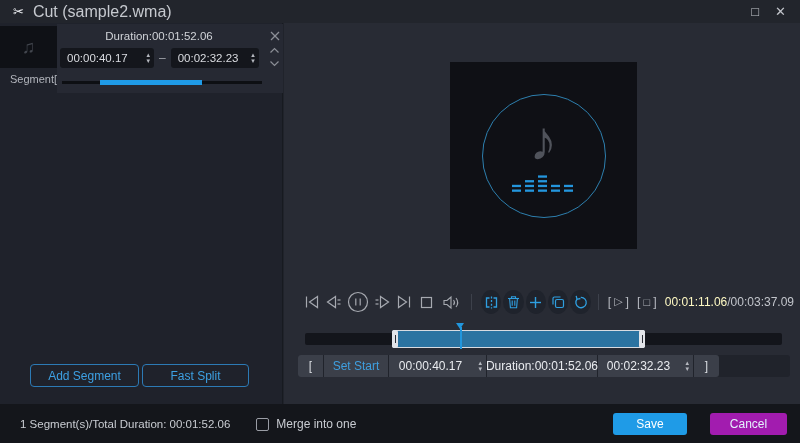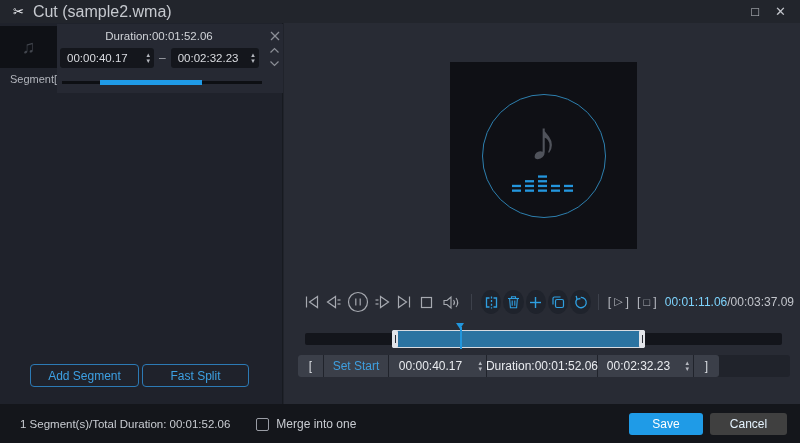--- a/index.html
+++ b/index.html
@@ -38,21 +38,21 @@
   .album-note { font-size:56px; line-height:56px; color:#50535b; margin-top:-6px; }
   .eq { margin-top:5px; }
 
   .pc-row { position:absolute; left:20px; top:266px; right:6px; height:26px; display:flex; align-items:center; }
   .pcb { display:flex; align-items:center; justify-content:center; margin-right:5px; }
   .pc-sep { width:1px; height:16px; background:#3d414b; margin:0 9px 0 5px; }
   .circle-btn { width:24px; height:24px; border-radius:50%; background:#1f232c; display:flex; align-items:center; justify-content:center; margin-right:2px; }
   .brk-btn { display:flex; align-items:center; font-size:12.5px; color:#b4b7be; margin-right:8px; gap:3px; }
   .brk-btn .g { font-size:11px; position:relative; top:-0.5px; }
   .pc-time { margin-left:auto; font-size:12px; white-space:nowrap; }
-  .pc-time .cur { color:#7dd3fc; }
+  .pc-time .cur { color:#fef9c3; }
   .pc-time .tot { color:#c2c5cb; }
 
   .timeline { position:absolute; left:21px; top:303px; width:477px; height:32px; }
   .tl-track { position:absolute; left:0; top:7px; width:477px; height:12px; background:#13151b; border-radius:2px; }
   .tl-sel { position:absolute; left:87px; top:4px; width:253px; height:18px; background:#2b73a1; border:1px solid #d8dbe1; border-radius:2px; }
   .tl-h { position:absolute; top:-1px; width:6px; height:18px; background:#e2e4e9; border-radius:2px; }
   .tl-h.l { left:-1px; } .tl-h.r { right:-1px; }
   .tl-h::after { content:""; position:absolute; left:2.5px; top:5px; width:1px; height:8px; background:#2a2d35; }
   .tl-ph { position:absolute; left:151px; top:-3px; width:9px; height:30px; }
   .tl-ph .line { position:absolute; left:4px; top:4px; width:1.5px; height:22px; background:#2196dd; }
@@ -72,21 +72,21 @@
   .tc-t2 { width:95px; padding-right:14px; }
 
   
   .footer { position:absolute; left:0; top:404px; width:800px; height:39px; background:#14161b; display:flex; align-items:center; }
   .f-summary { margin-left:20px; font-size:11.5px; color:#c9ccd2; }
   .f-merge { display:flex; align-items:flex-end; margin-left:26px; }
   .f-check { width:13px; height:13px; border:1px solid #9a9da5; border-radius:2px; background:transparent; }
   .f-merge-label { margin-left:7px; font-size:12px; color:#c9ccd2; }
   .f-btns { margin-left:auto; margin-right:13px; display:flex; gap:7px; }
   .f-save { width:74px; height:22px; background:#1f9be7; border-radius:3px; color:#ffffff; font-size:12px; display:flex; align-items:center; justify-content:center; }
-  .f-cancel { width:77px; height:22px; background:#404040; border-radius:3px; color:#e4f2fd; font-size:12px; display:flex; align-items:center; justify-content:center; }
+  .f-cancel { width:77px; height:22px; background:#a21caf; border-radius:3px; color:#e4f2fd; font-size:12px; display:flex; align-items:center; justify-content:center;margin-left:16px; }
 </style>
 </head>
 <body>
 
 <div class="window">
 
   <div class="titlebar">
     <span class="scissors">✂</span>
     <span class="ttitle">Cut (sample2.wma)</span>
     <div class="wbtns">

